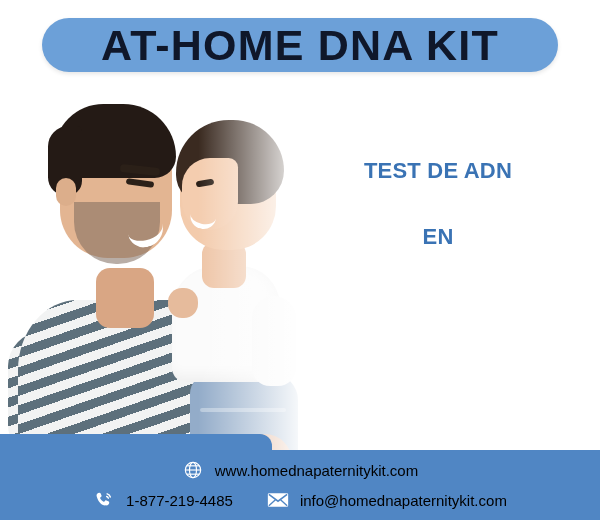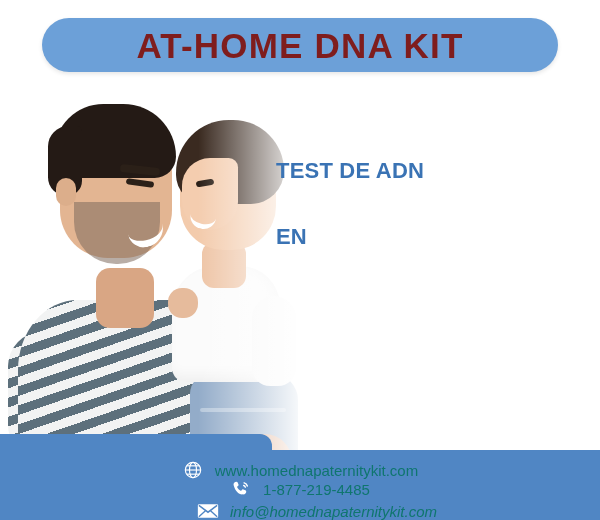--- a/index.html
+++ b/index.html
@@ -26,22 +26,22 @@
     width: 516px;
     height: 54px;
     background: #6CA0D8;
     border-radius: 27px;
     display: flex;
     align-items: center;
     justify-content: center;
     box-shadow: 0 2px 4px rgba(0,0,0,0.10);
   }
   .header-title {
-    color: #7f1d1d;
-    font-size: 35px;
+    color: #0f172a;
+    font-size: 43px;
     font-weight: bold;
     letter-spacing: 1.2px;
     line-height: 1;
     white-space: nowrap;
   }
 
   
   .photo-area {
     position: absolute;
     left: 0px;
@@ -300,20 +300,21 @@
     background: linear-gradient(to right, rgba(255,255,255,0) 62%, #ffffff 96%);
     pointer-events: none;
   }
 
   
   .headline-block {
     position: absolute;
     left: 276px;
     top: 160px;
     width: 324px;
+    text-align: center;
   }
   .headline-line {
     color: #3A73B4;
     font-size: 22px;
     font-weight: bold;
     line-height: 1;
     letter-spacing: 0.2px;
     white-space: nowrap;
   }
   .headline-line.l1 { margin-bottom: 44px; }
@@ -350,35 +351,35 @@
   }
   .footer-row {
     display: flex;
     align-items: center;
     justify-content: center;
     height: 30px;
   }
   .footer-item {
     display: flex;
     align-items: center;
-    color: #0f766e;
+    color: #000000;
     font-size: 15px;
     white-space: nowrap;
   }
   .footer-item .ficon {
     display: inline-flex;
     align-items: center;
     justify-content: center;
     width: 22px;
     height: 22px;
     margin-right: 11px;
     flex: 0 0 auto;
   }
-  .footer-item + .footer-item { margin-left: 34px; font-style: italic; }
-  .row-phone { padding-left: 0; flex-direction: column; }
+  .footer-item + .footer-item { margin-left: 34px; }
+  .row-phone { padding-left: 0; }
 </style>
 </head>
 <body>
 
 <div id="poster">
 
   <div class="header-banner">
     <div class="header-title">AT-HOME DNA KIT</div>
   </div>
 

